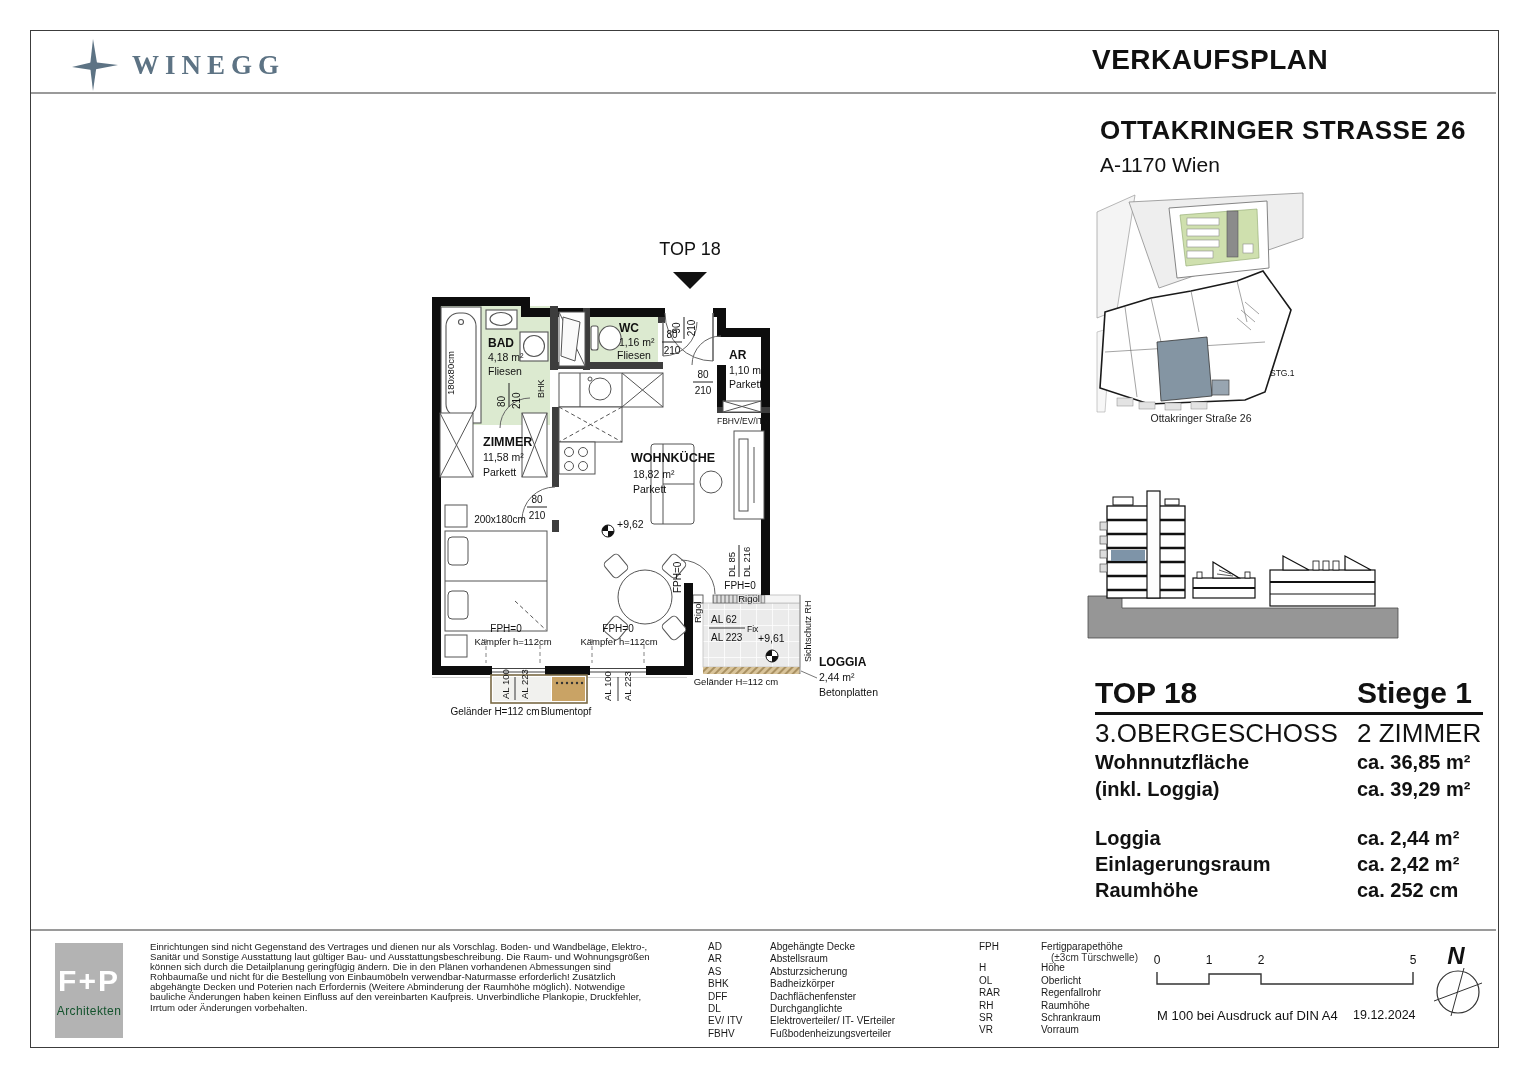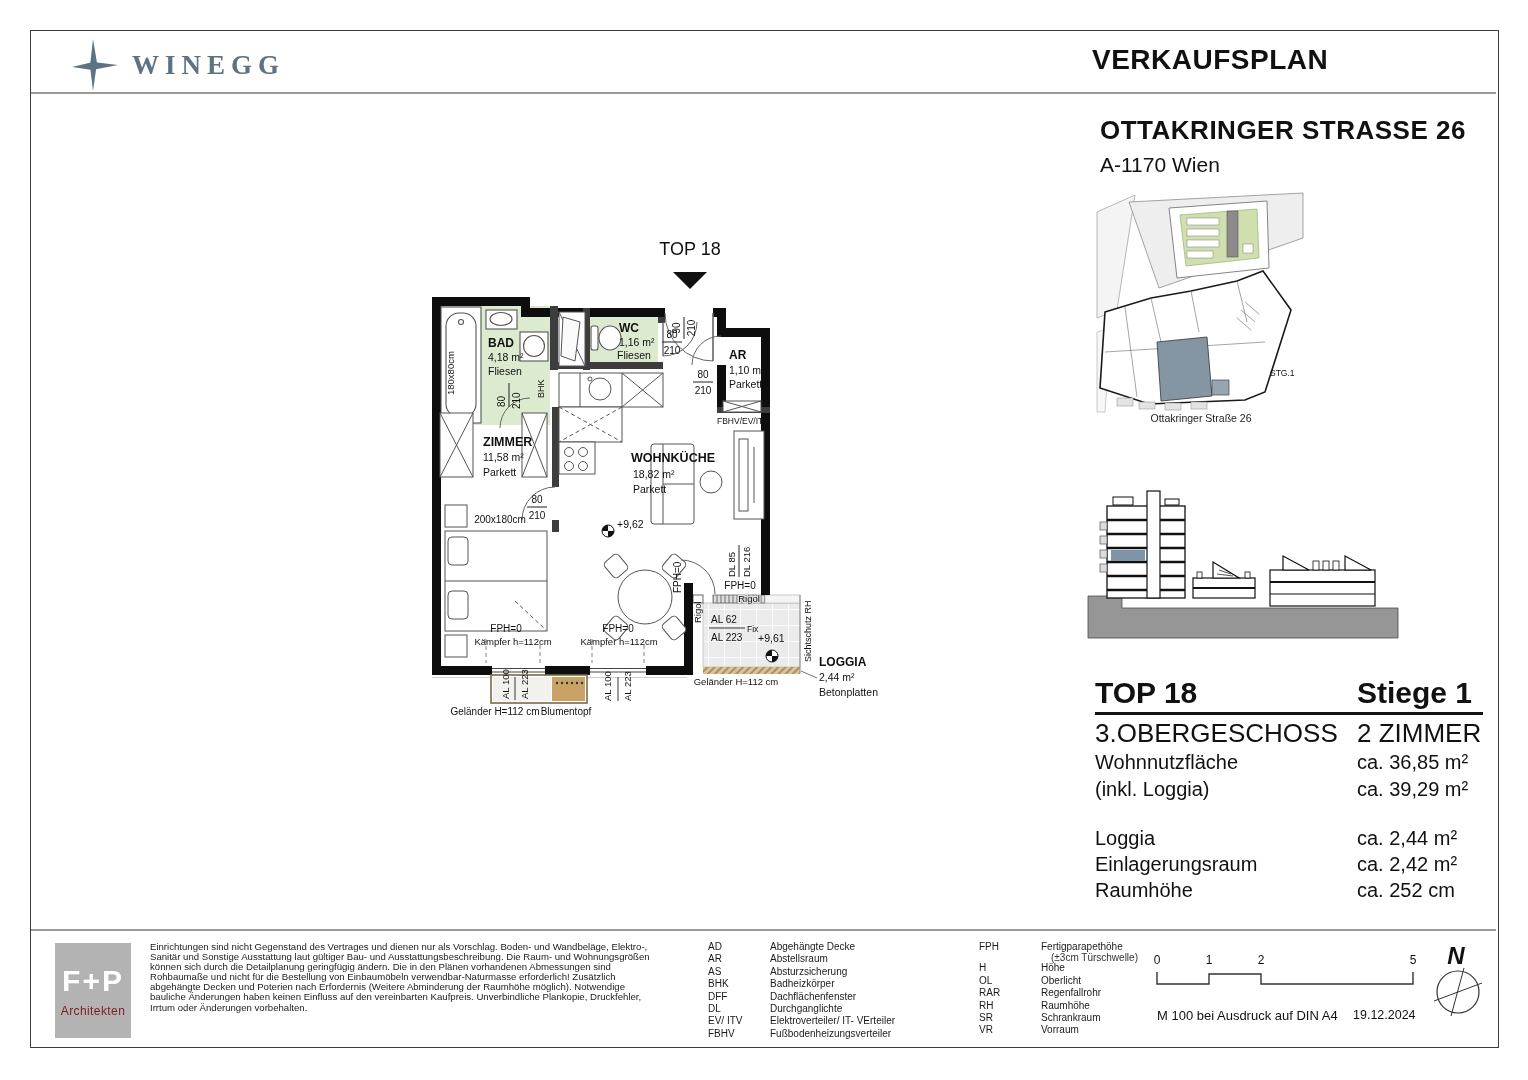--- a/index.html
+++ b/index.html
@@ -15,28 +15,28 @@
   #doc-title{left:1092px;top:44px;font-size:28px;font-weight:700;letter-spacing:.5px;}
   #project-name{left:1100px;top:115px;font-size:26px;font-weight:600;letter-spacing:.5px;}
   #project-city{left:1100px;top:153px;font-size:21px;}
   #site-caption{left:1095px;top:412px;width:212px;text-align:center;font-size:10.5px;color:#222;}
   
   .info-row{left:1095px;width:390px;}
   .info-row .lbl{display:inline-block;width:262px;}
   #info-r1{top:676px;font-size:30px;font-weight:700;}
   #info-divider{left:1095px;top:712px;width:388px;height:2.5px;background:#111;}
   #info-r2{top:718px;font-size:26px;}
-  .info-sm{font-size:20px;}
+  .info-sm{font-size:20px;font-weight:bold;}
   #info-r3{top:751px;} #info-r4{top:778px;}
   #info-r5{top:827px;} #info-r6{top:853px;} #info-r7{top:879px;}
   
-  #fp-logo{left:55px;top:943px;width:76px;height:95px;background:#b3b3b3;color:#fff;
+  #fp-logo{left:55px;top:943px;width:68px;height:95px;background:#b3b3b3;color:#fff;
            display:flex;flex-direction:column;align-items:center;justify-content:center;gap:6px;}
   #fp-logo .l1{font-size:30px;font-weight:700;letter-spacing:2px;}
-  #fp-logo .l2{font-size:12px;color:#7f1d1d;letter-spacing:.4px;}
+  #fp-logo .l2{font-size:12px;color:#14532d;letter-spacing:.4px;}
   #disclaimer{left:150px;top:942px;width:512px;font-size:9.6px;line-height:10.1px;color:#222;}
   .legend{top:941px;display:grid;grid-auto-rows:min-content;font-size:10px;line-height:12.4px;color:#1a1a1a;}
   #legend-1{left:708px;grid-template-columns:62px 170px;}
   #legend-2{left:963px;grid-template-columns:62px 150px;margin-left:16px;}
   .legend .note{font-size:10px;line-height:9px;padding-left:10px;color:#333;}
   #scale-note{left:1157px;top:1008px;font-size:13px;}
   #scale-date{left:1353px;top:1008px;font-size:12.5px;}
   svg text{fill:#111;}
 </style>
 </head>

